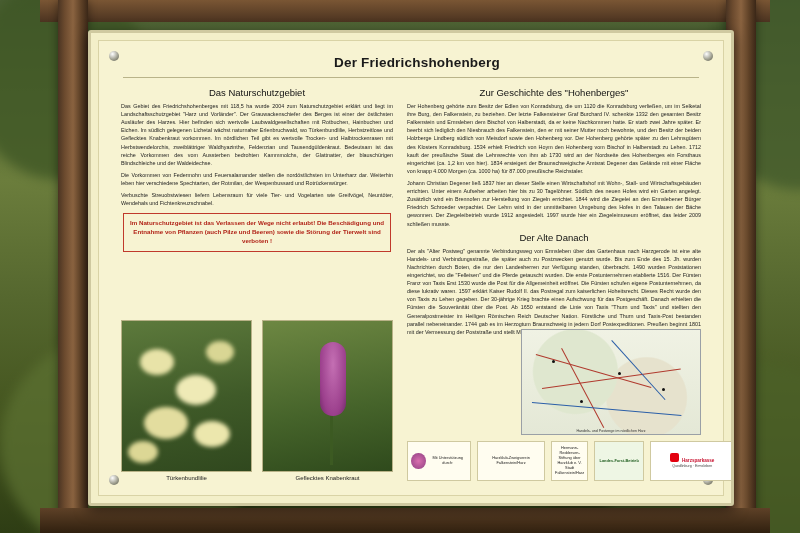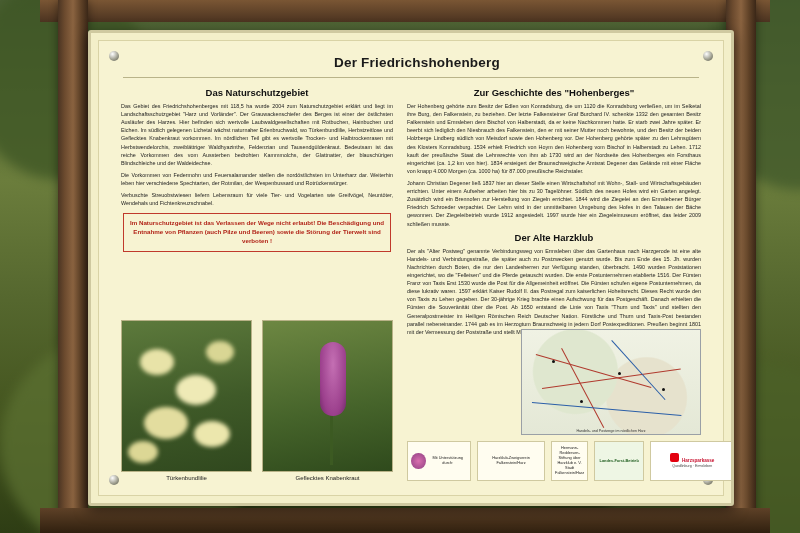--- a/index.html
+++ b/index.html
@@ -31,21 +31,21 @@
   .s3{left:10px;bottom:10px;} .s4{right:10px;bottom:10px;}
 
   .title{position:absolute;left:12px;right:0;top:14px;text-align:center;
     font-size:13.5px;font-weight:bold;color:#1a1a1a;letter-spacing:.2px;}
   .titlerule{position:absolute;left:24px;right:24px;top:36px;height:1px;background:#b9b389;}
 
   .cols{position:absolute;left:22px;right:22px;top:42px;bottom:14px;display:flex;gap:14px;}
   .col{flex:1;position:relative;}
   .col.left{flex:0 0 272px;}
 
-  .secthead{text-align:center;font-size:9.5px;font-weight:bold;color:#111;margin:4px 0 4px;}
+  .secthead{text-align:center;font-size:9.5px;font-weight:normal;color:#111;margin:4px 0 4px;}
   p.body{font-size:5.4px;line-height:1.5;text-align:justify;color:#1d1d1d;margin:0 0 4px;
     -webkit-hyphens:auto;hyphens:auto;}
   .warn{border:1.5px solid #c0392b;color:#b12318;font-weight:bold;font-size:6.2px;
     line-height:1.45;text-align:center;padding:5px 6px;margin:6px 2px 8px;}
 
   
   .photos{position:absolute;left:0;right:0;bottom:0;display:flex;gap:10px;}
   .photo{flex:1;}
   .photo .img{height:150px;border:1px solid #b8b287;position:relative;overflow:hidden;}
   .photo .cap{text-align:center;font-size:6px;color:#222;margin-top:3px;}
@@ -139,21 +139,21 @@
             </div>
           </div>
         </div>
 
         <div class="col">
           <div class="secthead">Zur Geschichte des "Hohenberges"</div>
           <p class="body">Der Hohenberg gehörte zum Besitz der Edlen von Konradsburg, die um 1120 die Konradsburg verließen, um im Selketal ihre Burg, den Falkenstein, zu beziehen. Der letzte Falkensteiner Graf Burchard IV. schenkte 1332 den gesamten Besitz Falkenstein und Ermsleben dem Bischof von Halberstadt, da er keine Nachkommen hatte. Er starb zwei Jahre später. Er beerbt sich lediglich den Niesbrauch des Falkenstein, den er mit seiner Mutter noch bewohnte, und den Besitz der beiden Holzberge Lindberg südlich von Meisdorf sowie den Hohenberg vor. Der Hohenberg gehörte später zu den Lehnsgütern des Klosters Konradsburg. 1534 erhielt Friedrich von Hoym den Hohenberg vom Bischof in Halberstadt zu Lehen. 1712 kauft der preußische Staat die Lehnsrechte von ihm ab 1730 wird an der Nordseite des Hohenberges ein Forsthaus eingerichtet (ca. 1,2 km von hier). 1834 ersteigert der Braunschweigische Amtsrat Degener das Gelände mit einer Fläche von knapp 4.000 Morgen (ca. 1000 ha) für 87.000 preußische Reichstaler.</p>
 
           <p class="body">Johann Christian Degener ließ 1837 hier an dieser Stelle einen Wirtschaftshof mit Wohn-, Stall- und Wirtschaftsgebäuden errichten. Unter einem Aufseher arbeiten hier bis zu 30 Tagelöhner. Südlich des neuen Hofes wird ein Garten angelegt. Zusätzlich wird ein Brennofen zur Herstellung von Ziegeln errichtet. 1844 wird die Ziegelei an den Ermslebener Bürger Friedrich Schroeder verpachtet. Der Lehm wird in der unmittelbaren Umgebung des Hofes in den Talauen der Bäche gewonnen. Der Ziegeleibetrieb wurde 1912 angesiedelt. 1997 wurde hier ein Ziegeleimuseum eröffnet, das leider 2009 schließen musste.</p>
 
-          <div class="secthead">Der Alte Harzklub</div>
+          <div class="secthead">Der Alte Danach</div>
           <p class="body">Der als "Alter Postweg" genannte Verbindungsweg von Ermsleben über das Gartenhaus nach Harzgerode ist eine alte Handels- und Verbindungsstraße, die später auch zu Postzwecken genutzt wurde. Bis zum Ende des 15. Jh. wurden Nachrichten durch Boten, die nur den Landesherren zur Verfügung standen, überbracht. 1490 wurden Poststationen eingerichtet, wo die "Felleisen" und die Pferde getauscht wurden. Die erste Postunternehmen etablierte 1516. Der Fürsten Franz von Taxis Erst 1530 wurde die Post für die Allgemeinheit eröffnet. Die Fürsten schufen eigene Postunternehmen, da diese lukrativ waren. 1597 erklärt Kaiser Rudolf II. das Postregal zum kaiserlichen Hoheitsrecht. Dieses Recht wurde den von Taxis zu Lehen gegeben. Der 30-jährige Krieg brachte einen Aufschwung für das Postgeschäft. Danach erhielten die Fürsten die Souveränität über die Post. Ab 1650 entstand die Linie von Taxis "Thurn und Taxis" und stellten den Generalpostmeister im Heiligen Römischen Reich Deutscher Nation. Fürstliche und Thurn und Taxis-Post bestanden parallel nebeneinander. 1744 gab es im Herzogtum Braunschweig in jedem Dorf Postexpeditionen. Preußen beginnt 1801 mit der Vermessung der Poststraße und stellt Meilensteine auf.</p>
 
           <div class="mapbox">
             <div class="mapland"></div>
             <div class="mline" style="left:14px;top:24px;width:120px;transform:rotate(16deg);"></div>
             <div class="mline" style="left:20px;top:58px;width:140px;transform:rotate(-8deg);"></div>
             <div class="mline" style="left:40px;top:18px;width:90px;transform:rotate(62deg);"></div>
             <div class="mline blue" style="left:10px;top:72px;width:150px;transform:rotate(5deg);"></div>
             <div class="mline blue" style="left:90px;top:10px;width:80px;transform:rotate(48deg);"></div>
             <div class="mcity" style="left:30px;top:30px;"></div>

